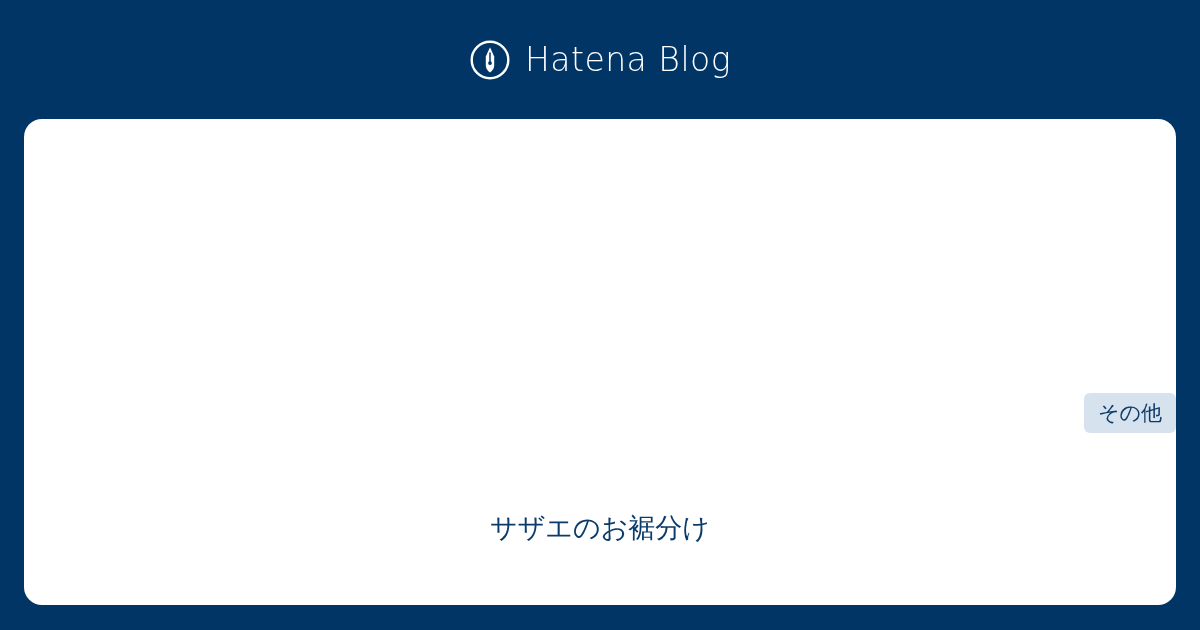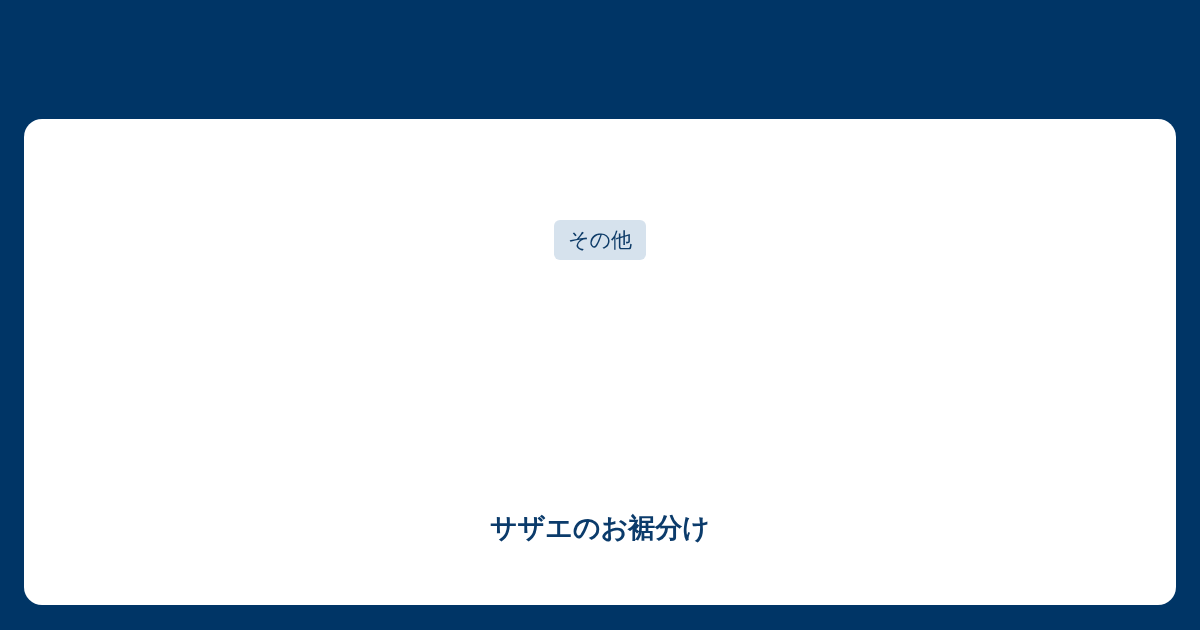--- a/index.html
+++ b/index.html
@@ -61,23 +61,23 @@
     box-sizing: border-box;
     display: flex;
     flex-direction: column;
     align-items: center;
   }
 
   .card-inner {
     width: 100%;
     flex: 1 1 auto;
     display: flex;
-    flex-direction: column;
+    flex-direction: row;
     align-items: center;
-    justify-content: flex-start;
+    justify-content: flex-end;
     padding-top: 101px;
     box-sizing: border-box;
   }
 
   
   .category-badge {
     display: inline-block;
     background: #d6e2ed;
     color: #0d3b68;
     font-size: 21px;
@@ -103,29 +103,38 @@
 
   
   .blog-name {
     position: absolute;
     left: 0;
     right: 0;
     bottom: 61px;
     text-align: center;
     color: #0b3b6b;
     font-size: 27px;
-    font-weight: 700;
+    font-weight: 400;
     line-height: 1.2;
   }
 </style>
 </head>
 <body>
 
 <div class="og-root">
 
+  <div class="brand-bar">
+    <svg class="brand-logo" viewBox="0 0 42 42" aria-hidden="true">
+      <circle cx="21" cy="21" r="18.3" fill="none" stroke="#ffffff" stroke-width="2.4"></circle>
+      <path d="M21 8.2 L25.2 17.6 L25.2 26.4 Q25.2 30.4 21 33.6 Q16.8 30.4 16.8 26.4 L16.8 17.6 Z" fill="#ffffff"></path>
+      <path d="M21 13.4 L21 25.6" stroke="#003566" stroke-width="1.5" fill="none"></path>
+      <circle cx="21" cy="24.1" r="1.9" fill="#003566"></circle>
+    </svg>
+    <div class="brand-name">Hatena Blog</div>
+  </div>
 
   <div class="card">
     <div class="card-inner">
 
       <div class="category-badge">その他</div>
 
 
     </div>
 
     <div class="blog-name">サザエのお裾分け</div>

